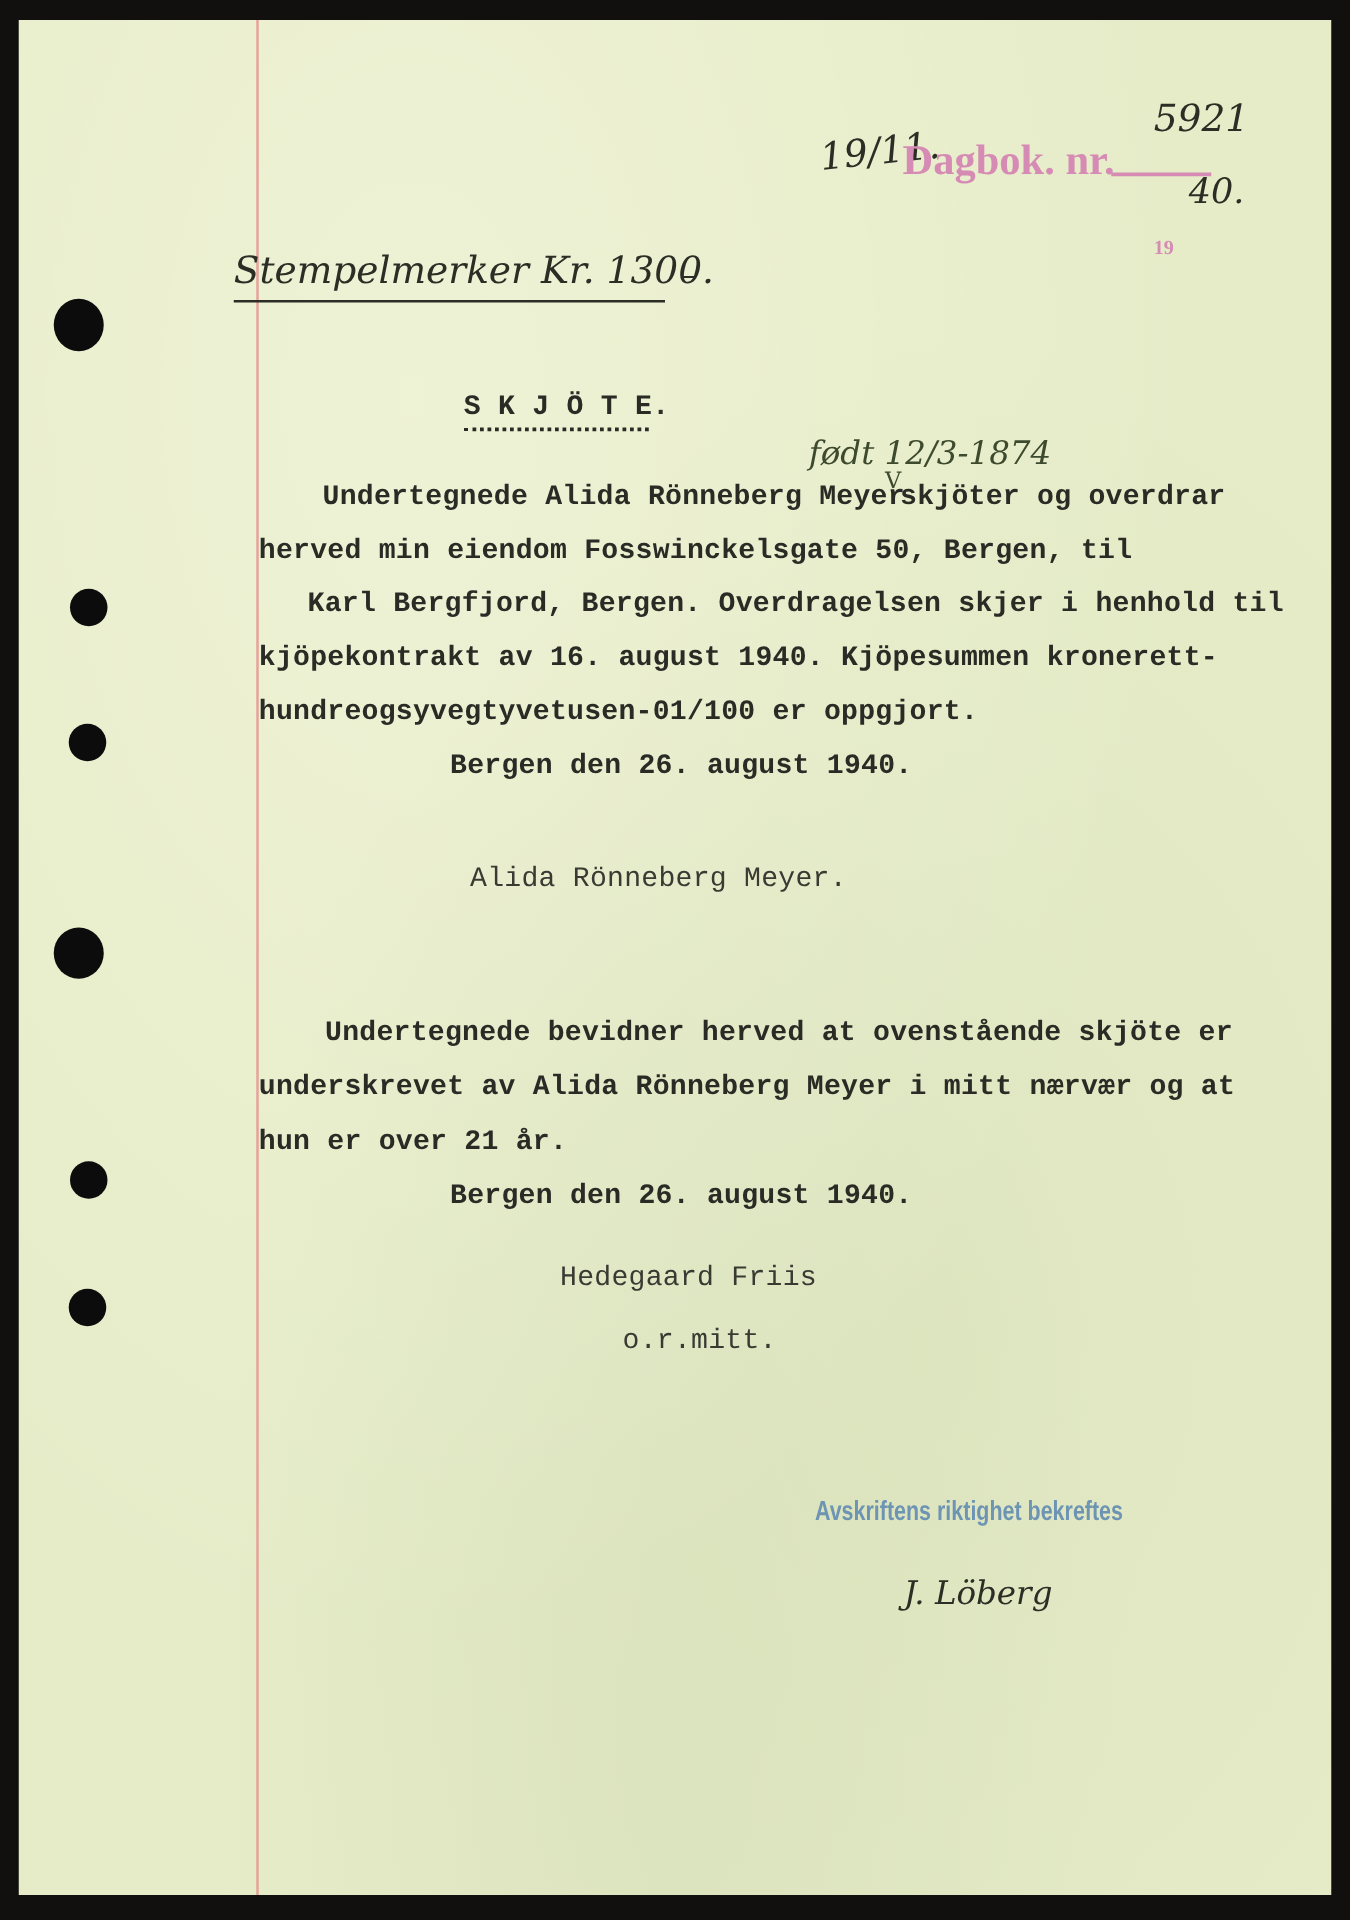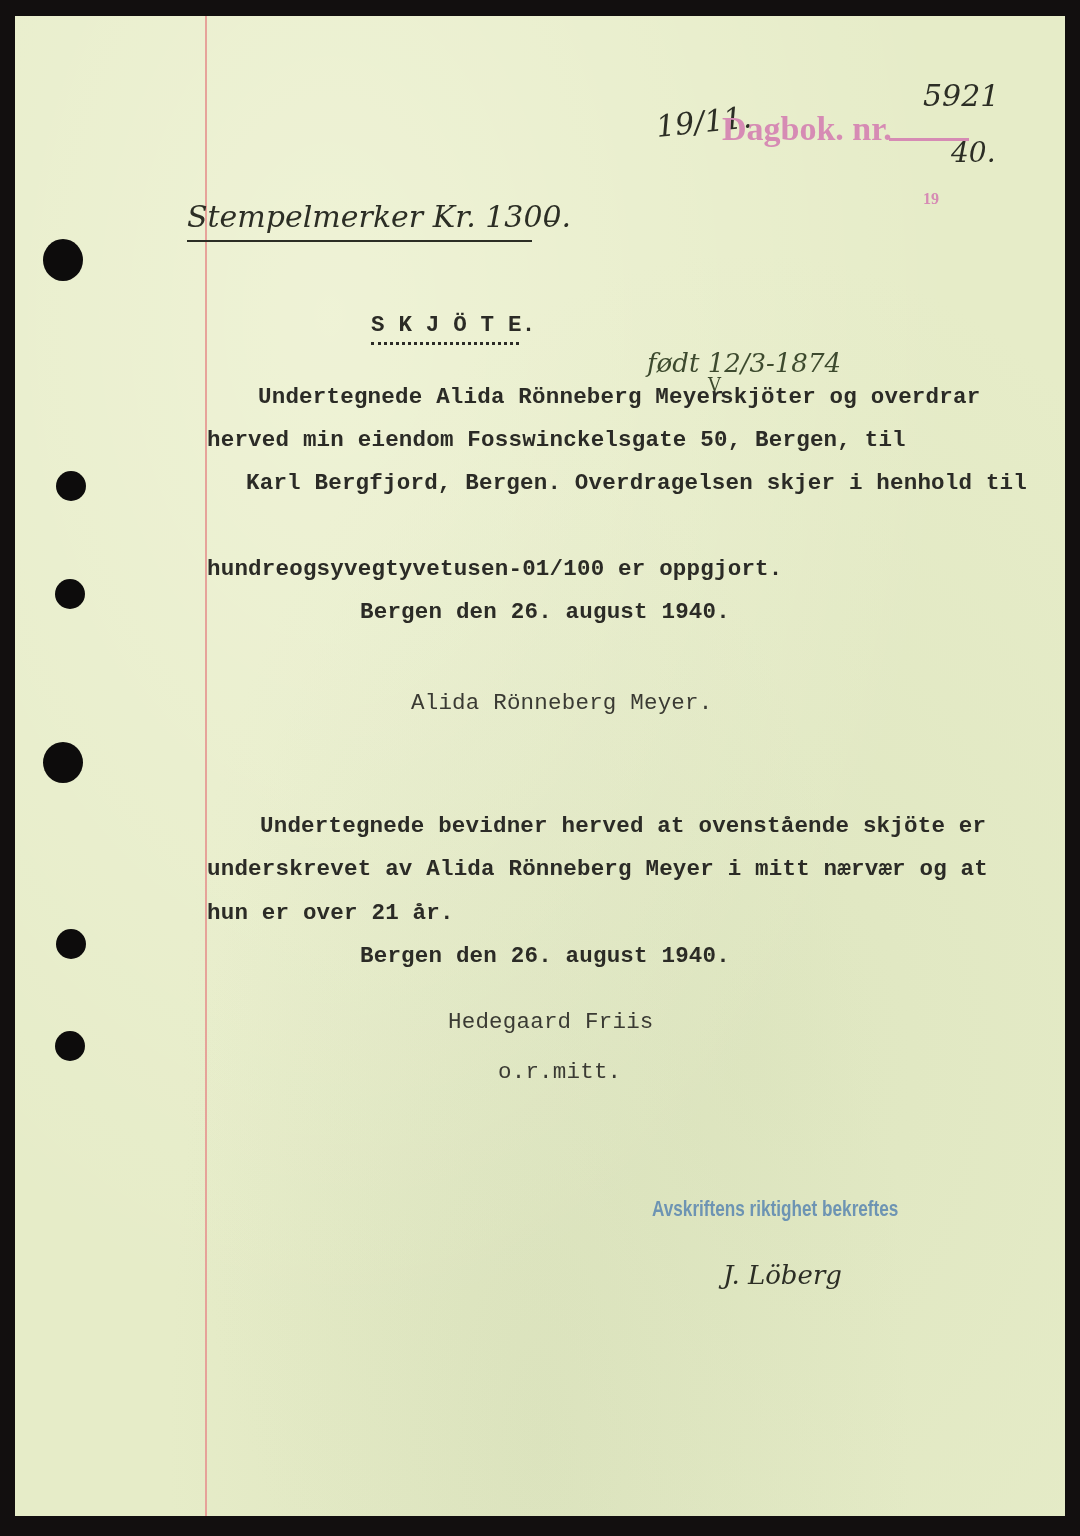--- a/index.html
+++ b/index.html
@@ -122,24 +122,25 @@
     <div class="typed" style="left:356px; top:296px;">S K J Ö T E.</div>
     <div class="underline-dotted" style="left:356px; top:326px; width:148px;"></div>
 
     <div class="hand" style="left:632px; top:332px; font-size:26px; color:#3d4a2e;">født 12/3-1874</div>
 
     <div class="typed" style="left:243px; top:368px;">Undertegnede Alida Rönneberg Meyer</div>
     <div class="hand" style="left:693px; top:358px; font-size:18px; color:#3d4a2e; font-style:normal;">V</div>
     <div class="typed" style="left:705px; top:368px;">skjöter og overdrar</div>
     <div class="typed" style="left:192px; top:411px;">herved min eiendom Fosswinckelsgate 50, Bergen, til</div>
     <div class="typed" style="left:192px; top:454px;margin-left:39px;">Karl Bergfjord, Bergen. Overdragelsen skjer i henhold til</div>
+    <div class="typed" style="left:192px; top:497px;">kjöpekontrakt av 16. august 1940. Kjöpesummen kronerett-</div>
     <div class="typed" style="left:192px; top:540px;">hundreogsyvegtyvetusen-01/100 er oppgjort.</div>
     <div class="typed" style="left:345px; top:583px;">Bergen den 26. august 1940.</div>
 
-    <div class="typed light" style="left:396px; top:674px;">Alida Rönneberg Meyer.</div>
+    <div class="typed light" style="left:361px; top:674px;">Alida Rönneberg Meyer.</div>
 
     <div class="typed" style="left:245px; top:797px;">Undertegnede bevidner herved at ovenstående skjöte er</div>
     <div class="typed" style="left:192px; top:840px;">underskrevet av Alida Rönneberg Meyer i mitt nærvær og at</div>
     <div class="typed" style="left:192px; top:884px;">hun er over 21 år.</div>
     <div class="typed" style="left:345px; top:927px;">Bergen den 26. august 1940.</div>
 
     <div class="typed light" style="left:433px; top:993px;">Hedegaard Friis</div>
     <div class="typed light" style="left:483px; top:1043px;">o.r.mitt.</div>
 
     <div class="stamp-blue" style="left:637px; top:1180px; font-size:22px;">Avskriftens riktighet bekreftes</div>

